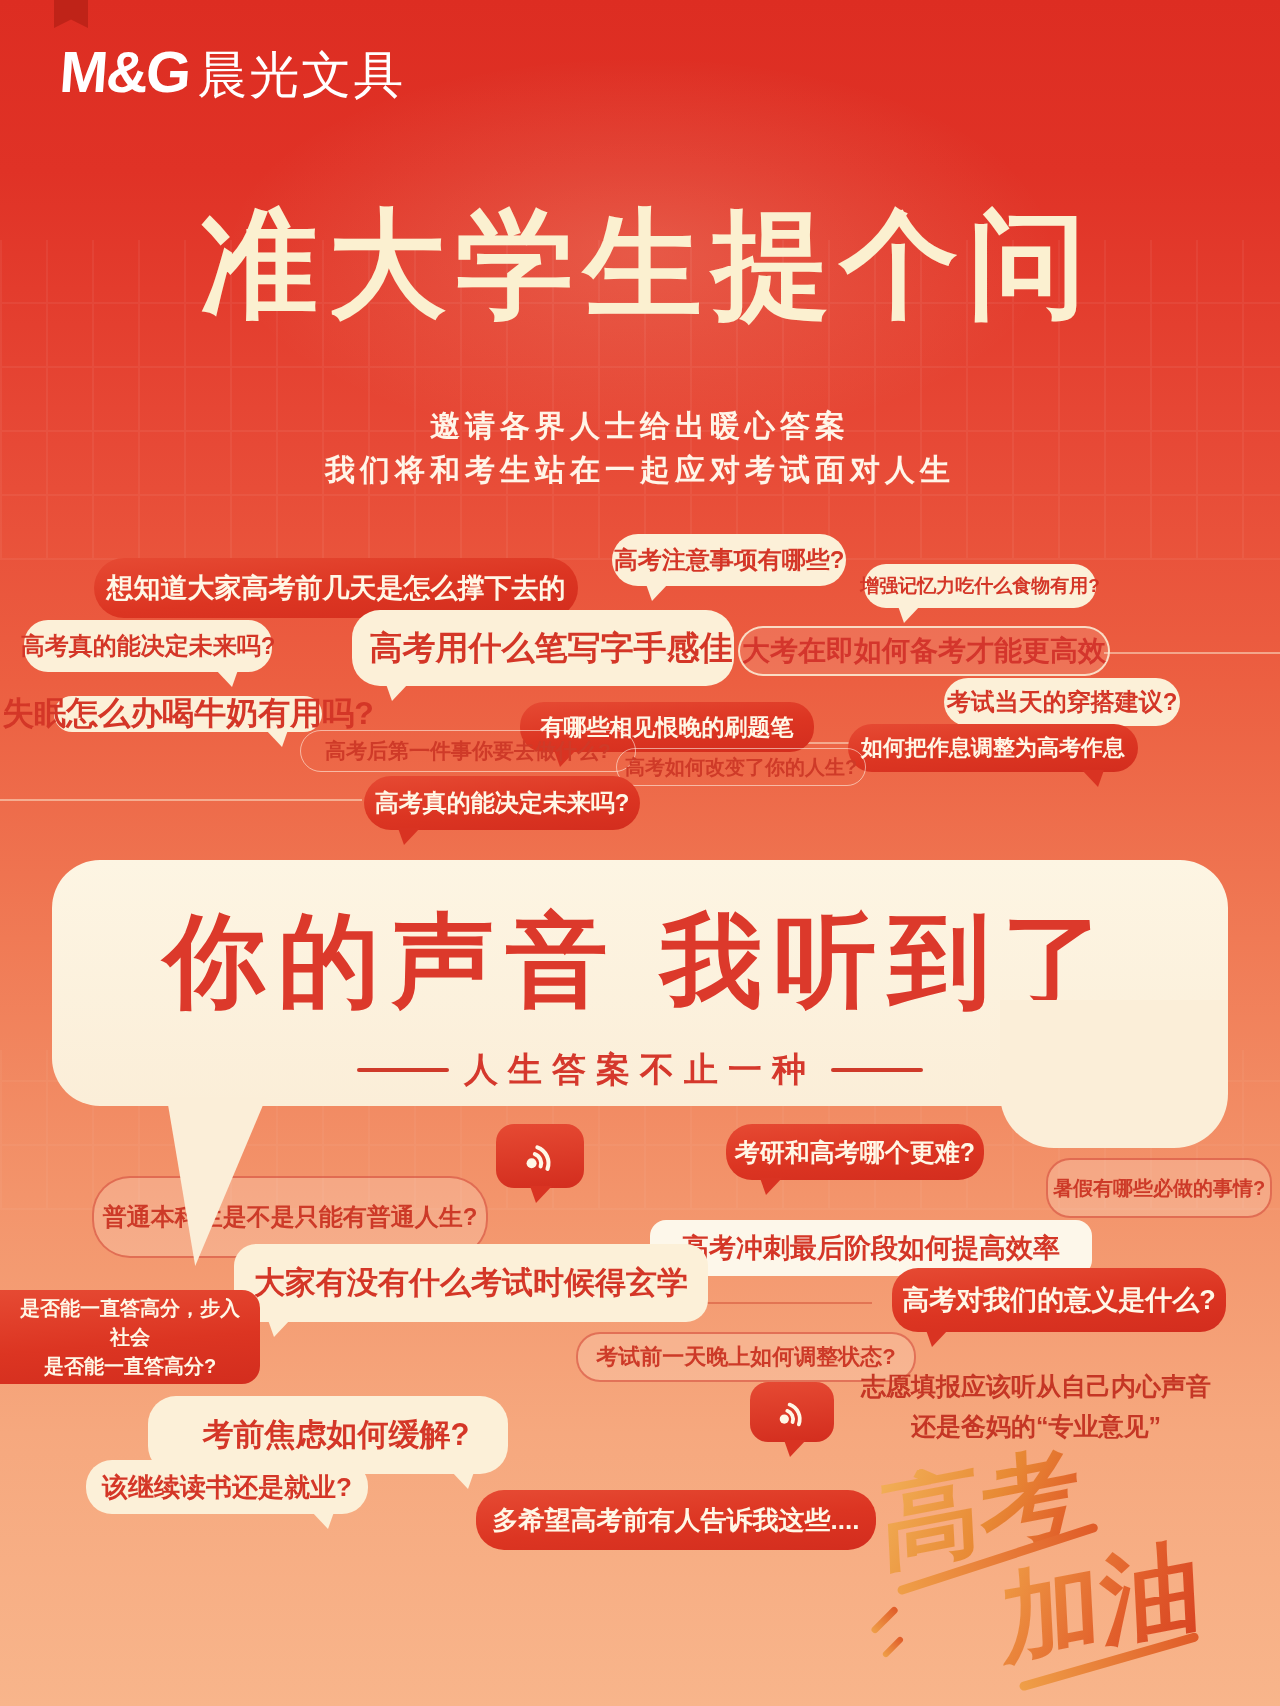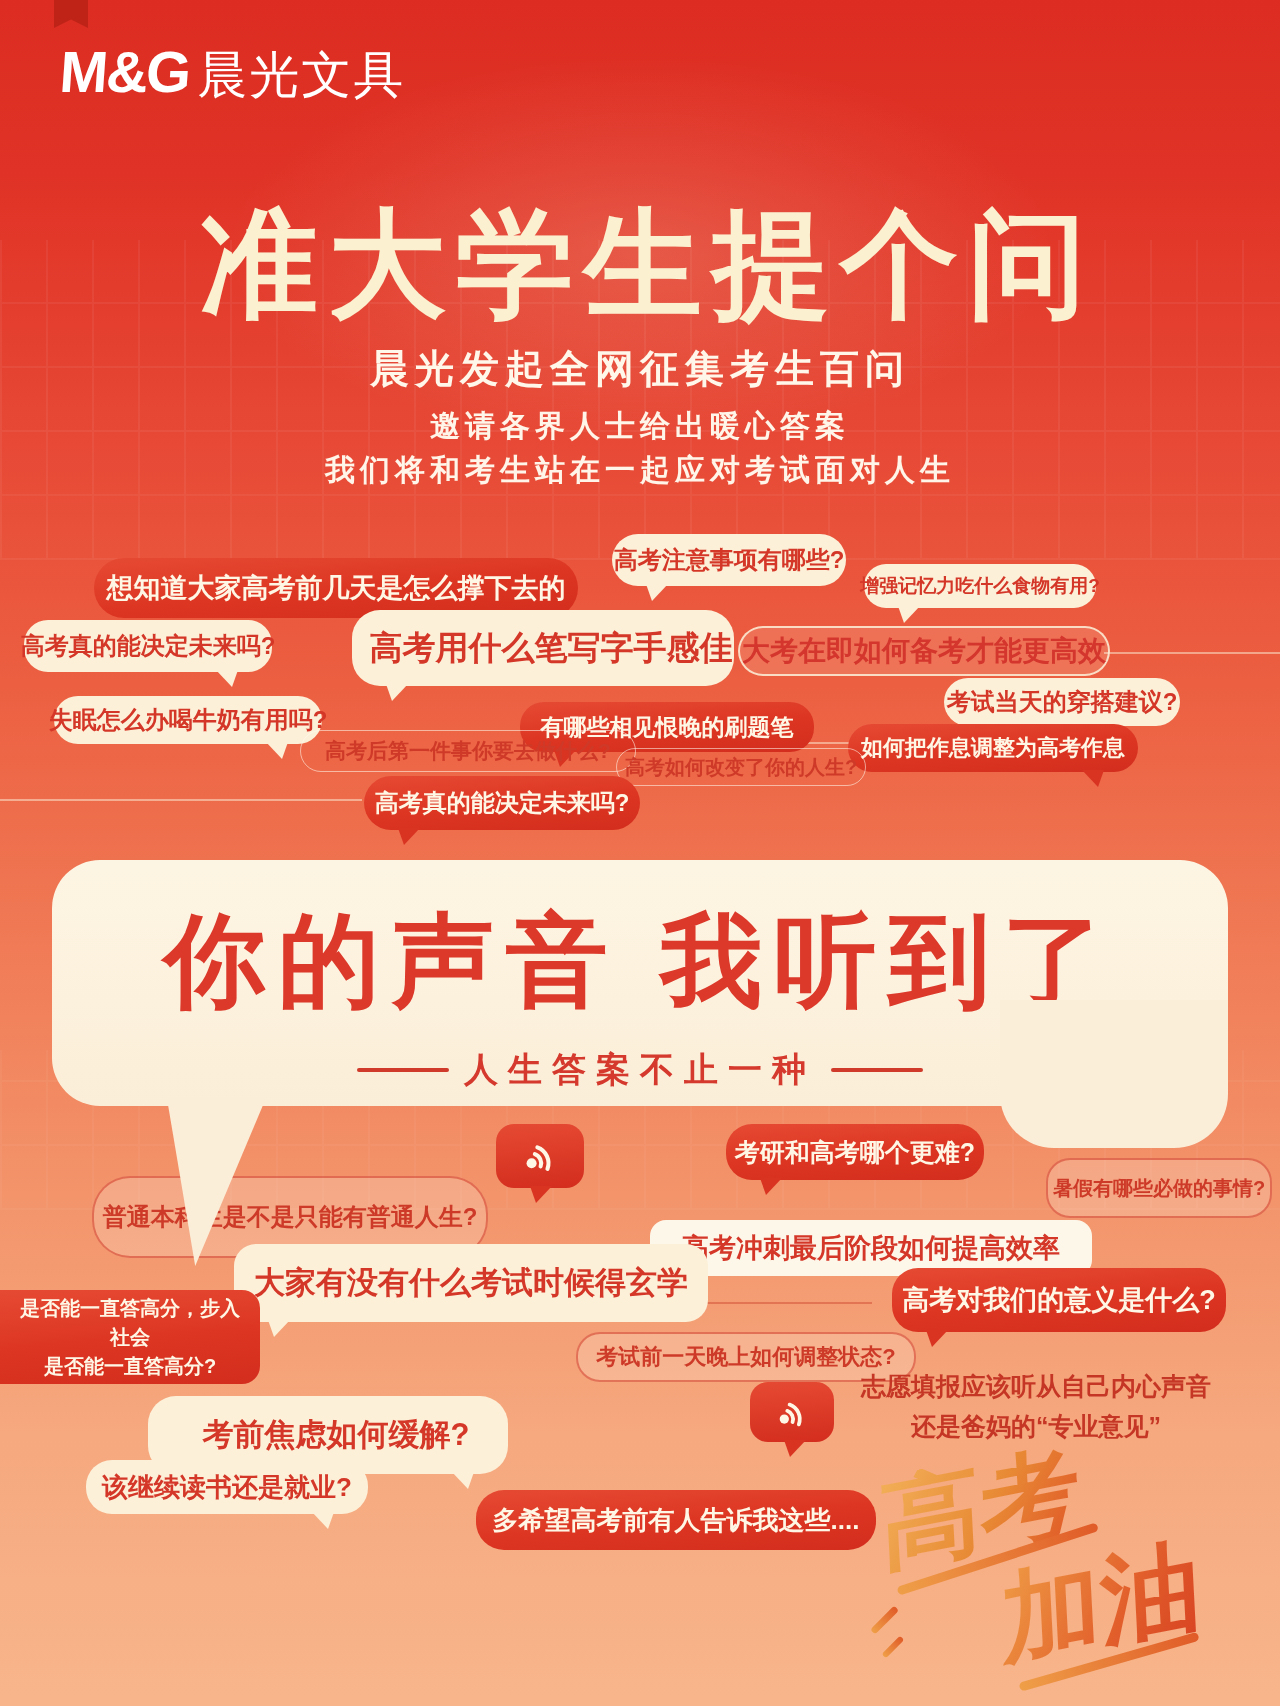--- a/index.html
+++ b/index.html
@@ -94,21 +94,20 @@
   <div class="line" style="left:556px;top:742px;width:300px;"></div>
   <div class="line" style="left:512px;top:1302px;width:360px;background:rgba(200,55,35,.4);"></div>
 
   <div class="abs corner"></div>
   <div class="abs logo">
     <span class="mg">M&amp;G</span>
     <span class="cn">晨光文具</span>
   </div>
 
   <div class="abs title">准大学生提个问</div>
-  <div class="abs subtitle">晨光发起全网征集考生百问</div>
   <div class="abs heroline" style="top:406px;">邀请各界人士给出暖心答案</div>
   <div class="abs heroline" style="top:450px;">我们将和考生站在一起应对考试面对人生</div>
 
   <div class="bubble b-cream tail-bl" style="left:612px;top:534px;width:234px;height:52px;font-size:24px;border-radius:26px;">
       <span>高考注意事项有哪些?</span>
     </div>
   <div class="bubble b-cream tail-bl" style="left:864px;top:564px;width:232px;height:44px;font-size:19px;border-radius:22px;">
       <span>增强记忆力吃什么食物有用?</span>
     </div>
   <div class="bubble b-red" style="left:94px;top:558px;width:484px;height:60px;font-size:27px;border-radius:30px;">
@@ -116,21 +115,21 @@
     </div>
   <div class="bubble b-cream tail-br" style="left:24px;top:620px;width:248px;height:52px;font-size:24px;border-radius:24px;">
       <span>高考真的能决定未来吗?</span>
     </div>
   <div class="bubble b-cream tail-bl" style="left:352px;top:610px;width:382px;height:76px;font-size:33px;border-radius:28px;padding-left:32px;">
       <span>高考用什么笔写字手感佳</span>
     </div>
   <div class="bubble b-outline-cream" style="left:738px;top:626px;width:372px;height:50px;font-size:28px;border-radius:25px;">
       <span>大考在即如何备考才能更高效</span>
     </div>
-  <div class="bubble b-cream tail-br" style="left:54px;top:696px;width:268px;height:48px;font-size:24px;border-radius:24px;">
+  <div class="bubble b-cream tail-br" style="left:54px;top:696px;width:268px;height:36px;font-size:32px;border-radius:24px;">
       <span>失眠怎么办喝牛奶有用吗?</span>
     </div>
   <div class="bubble b-cream tail-bl" style="left:944px;top:678px;width:236px;height:48px;font-size:24px;border-radius:24px;">
       <span>考试当天的穿搭建议?</span>
     </div>
   <div class="bubble b-red tail-bl" style="left:520px;top:702px;width:294px;height:50px;font-size:23px;border-radius:24px;">
       <span>有哪些相见恨晚的刷题笔</span>
     </div>
   <div class="bubble b-ghost" style="left:300px;top:730px;width:336px;height:42px;font-size:21px;border-radius:21px;">
       <span>高考后第一件事你要去做什么?</span>

